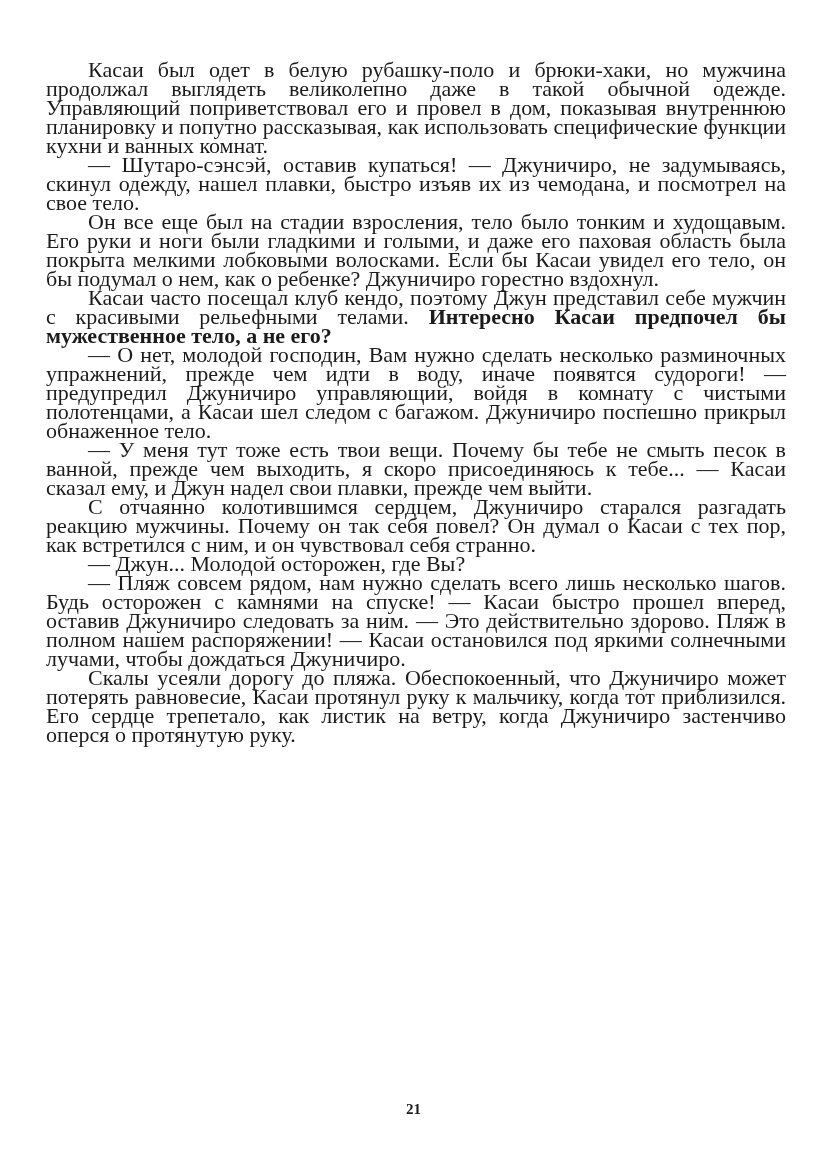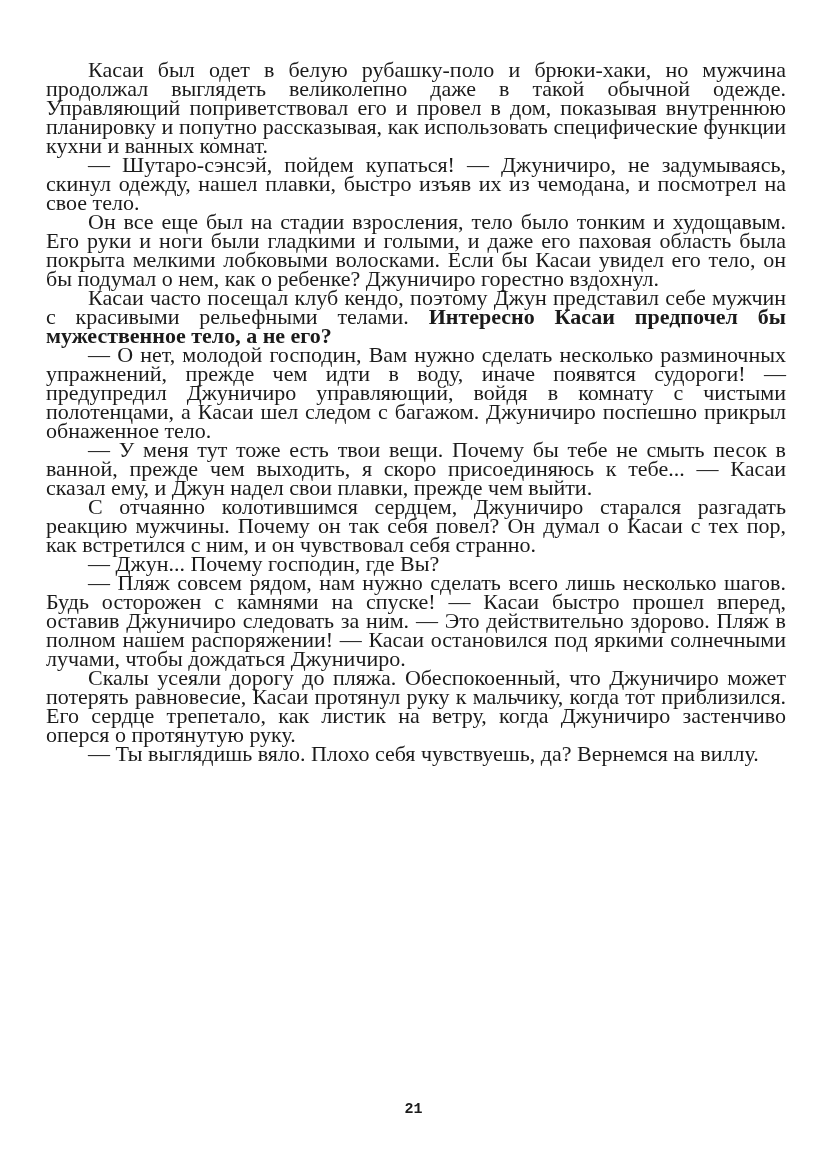--- a/index.html
+++ b/index.html
@@ -36,34 +36,33 @@
   }
   .page-number {
     position: absolute;
     left: 0;
     bottom: 52px;
     width: 100%;
     text-align: center;
     color: #1b1b1b;
     font-size: 15px;
     font-weight: bold;
-    font-family: Liberation Mono, monospace;
+    font-family: Liberation Serif, serif;
   }
 </style>
 </head>
 <body>
 
 <div class="page">
   <div class="page-text">
       <p><span>Касаи был одет в белую рубашку-поло и брюки-хаки, но мужчина продолжал выглядеть великолепно даже в такой обычной одежде. Управляющий поприветствовал его и провел в дом, показывая внутреннюю планировку и попутно рассказывая, как использовать специфические функции кухни и ванных комнат.</span></p>
-      <p><span>— Шутаро-сэнсэй, пойдем купаться! — Джуничиро, не задумываясь, скинул одежду, нашел плавки, быстро изъяв их из чемодана, и посмотрел на свое тело.</span></p>
+      <p><span>— Шутаро-сэнсэй, оставив купаться! — Джуничиро, не задумываясь, скинул одежду, нашел плавки, быстро изъяв их из чемодана, и посмотрел на свое тело.</span></p>
       <p><span>Он все еще был на стадии взросления, тело было тонким и худощавым. Его руки и ноги были гладкими и голыми, и даже его паховая область была покрыта мелкими лобковыми волосками. Если бы Касаи увидел его тело, он бы подумал о нем, как о ребенке? Джуничиро горестно вздохнул.</span></p>
       <p><span>Касаи часто посещал клуб кендо, поэтому Джун представил себе мужчин с красивыми рельефными телами. </span><span class="bi">Интересно Касаи предпочел бы мужественное тело, а не его?</span></p>
       <p><span>— О нет, молодой господин, Вам нужно сделать несколько разминочных упражнений, прежде чем идти в воду, иначе появятся судороги! — предупредил Джуничиро управляющий, войдя в комнату с чистыми полотенцами, а Касаи шел следом с багажом. Джуничиро поспешно прикрыл обнаженное тело.</span></p>
       <p><span>— У меня тут тоже есть твои вещи. Почему бы тебе не смыть песок в ванной, прежде чем выходить, я скоро присоединяюсь к тебе... — Касаи сказал ему, и Джун надел свои плавки, прежде чем выйти.</span></p>
       <p><span>С отчаянно колотившимся сердцем, Джуничиро старался разгадать реакцию мужчины. Почему он так себя повел? Он думал о Касаи с тех пор, как встретился с ним, и он чувствовал себя странно.</span></p>
-      <p><span>— Джун... Почему господин, где Вы?</span></p>
+      <p><span>— Джун... Молодой осторожен, где Вы?</span></p>
       <p><span>— Пляж совсем рядом, нам нужно сделать всего лишь несколько шагов. Будь осторожен с камнями на спуске! — Касаи быстро прошел вперед, оставив Джуничиро следовать за ним. — Это действительно здорово. Пляж в полном нашем распоряжении! — Касаи остановился под яркими солнечными лучами, чтобы дождаться Джуничиро.</span></p>
       <p><span>Скалы усеяли дорогу до пляжа. Обеспокоенный, что Джуничиро может потерять равновесие, Касаи протянул руку к мальчику, когда тот приблизился. Его сердце трепетало, как листик на ветру, когда Джуничиро застенчиво оперся о протянутую руку.</span></p>
-      <p><span>— Ты выглядишь вяло. Плохо себя чувствуешь, да? Вернемся на виллу.</span></p>
     </div>
   <div class="page-number">21</div>
 </div>
 
 </body></html>

